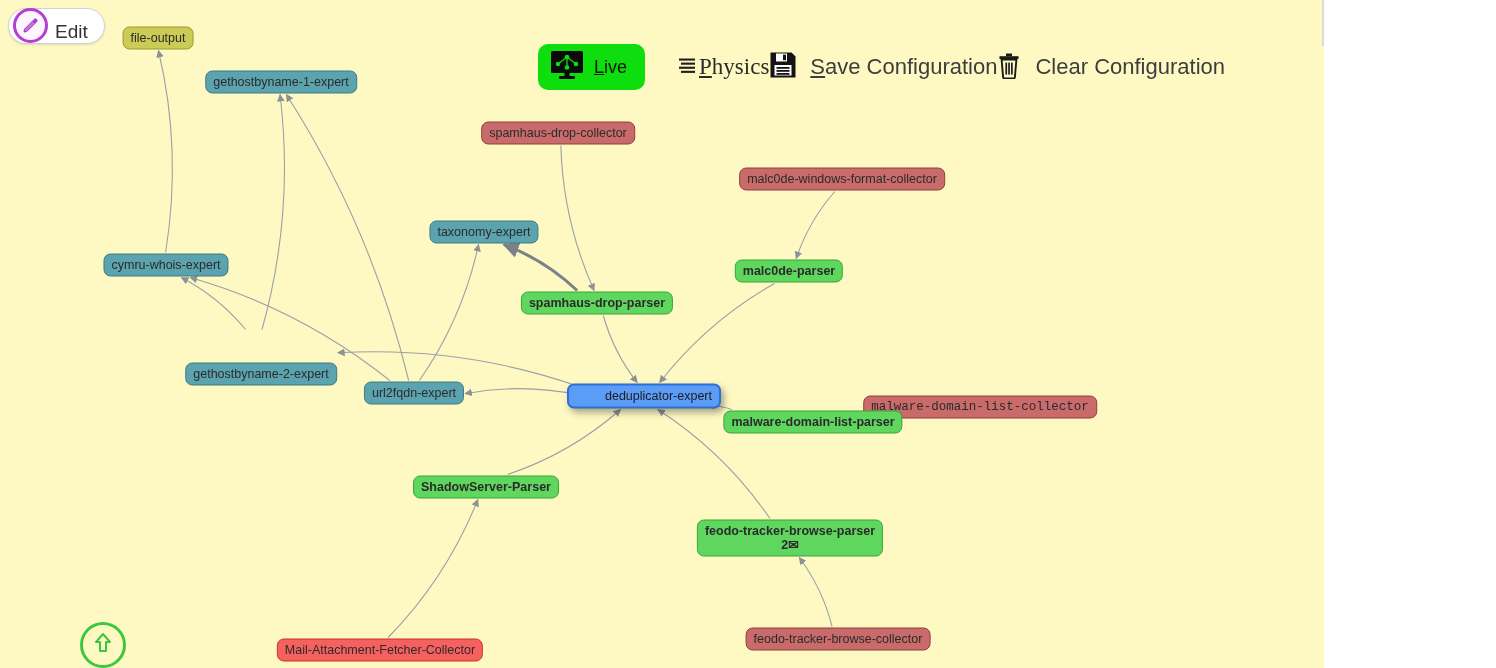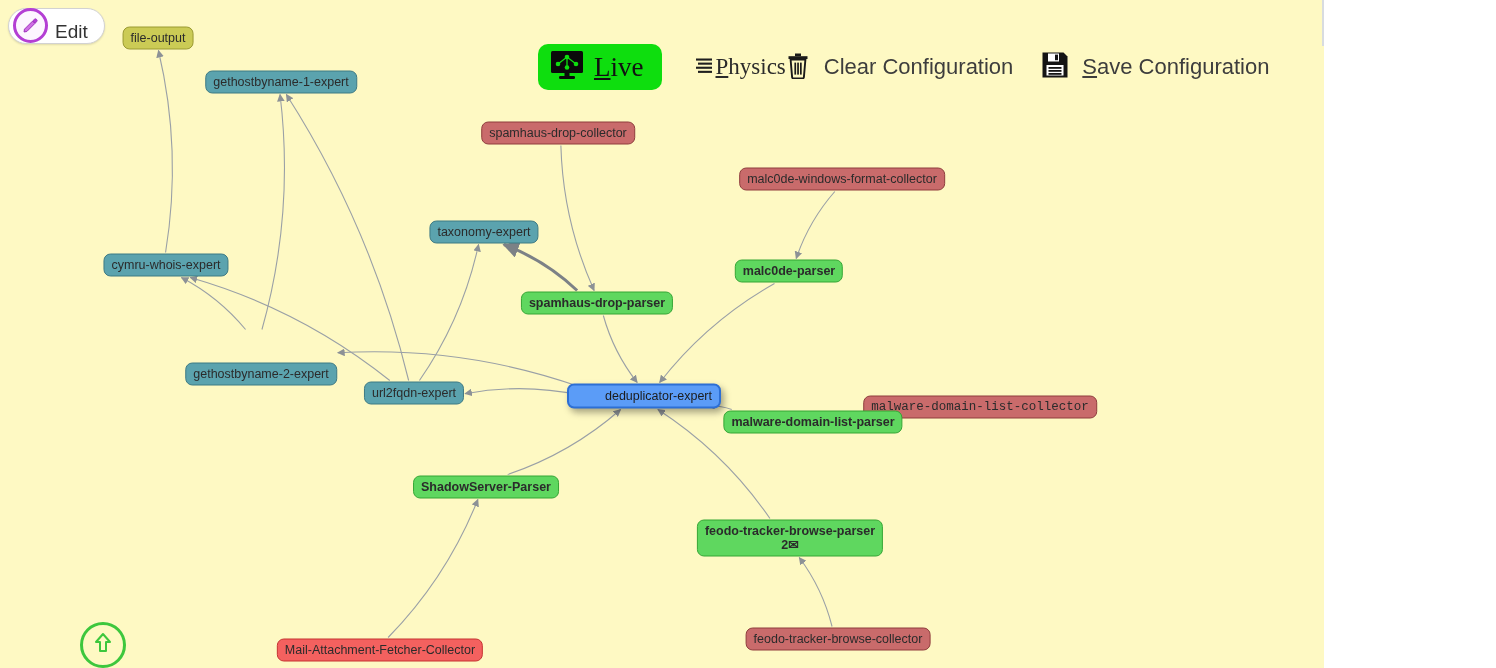--- a/index.html
+++ b/index.html
@@ -80,23 +80,23 @@
     user-select: none;
   }
   #live-button {
     background: #0ede0e;
     border-radius: 10px;
     padding: 6px 18px 6px 12px;
     gap: 10px;
     margin-right: 32px;
   }
   #live-button .tb-label {
-    font-size: 27px;
+    font-size: 18px;
     color: #111;
-    font-family: Liberation Serif, serif;
+    font-family: Liberation Sans, sans-serif;
   }
   .tb-label {
     font-size: 22px;
     color: #3d3d3d;
     font-family: "Liberation Sans", sans-serif;
   }
   .tb-label.serif {
     font-family: "Liberation Serif", serif;
     font-size: 23px;
     color: #2b2b2b;
@@ -257,49 +257,49 @@
           <rect x="2" y="3.5" width="16" height="2.1" fill="#1f1f1f"></rect>
           <rect x="4" y="7.6" width="14" height="2.1" fill="#1f1f1f"></rect>
           <rect x="2" y="11.7" width="16" height="2.1" fill="#1f1f1f"></rect>
           <rect x="4" y="15.8" width="14" height="2.1" fill="#1f1f1f"></rect>
         </svg>
       </span>
       <span class="tb-label serif"><span class="u">P</span>hysics</span>
     </div>
 
 
+    <div class="tb-item" id="save-button">
+      <span>
+        <svg width="28" height="28" viewBox="0 0 28 28" aria-hidden="true">
+          <path d="M1.5 1.5 h21 l4 4 v21 h-25 z" fill="#141414"></path>
+          <rect x="7" y="2.5" width="11" height="8" fill="#ffffff"></rect>
+          <rect x="14" y="3.6" width="3" height="5.6" fill="#141414"></rect>
+          <rect x="5.5" y="14" width="17" height="10.5" fill="#ffffff"></rect>
+          <rect x="7.5" y="16" width="13" height="1.8" fill="#141414"></rect>
+          <rect x="7.5" y="19" width="13" height="1.8" fill="#141414"></rect>
+          <rect x="7.5" y="22" width="13" height="1.8" fill="#141414"></rect>
+        </svg>
+      </span>
+      <span class="tb-label"><span class="u">S</span>ave Configuration</span>
+    </div>
+
     <div class="tb-item" id="clear-button">
       <span>
         <svg width="24" height="27" viewBox="0 0 24 27" aria-hidden="true">
           <rect x="2.5" y="4.2" width="19" height="2.8" fill="#1a1a1a"></rect>
           <path d="M9 1.5 h6 v2.7 h-6 z" fill="#1a1a1a"></path>
           <path d="M4.6 7.5 h14.8 l-1.5 17.6 a1.6 1.6 0 0 1 -1.6 1.4 h-8.6
                    a1.6 1.6 0 0 1 -1.6 -1.4 z" fill="none" stroke="#1a1a1a" stroke-width="1.9"></path>
           <rect x="8.4" y="10.6" width="1.7" height="12" fill="#1a1a1a"></rect>
           <rect x="11.2" y="10.6" width="1.7" height="12" fill="#1a1a1a"></rect>
           <rect x="14" y="10.6" width="1.7" height="12" fill="#1a1a1a"></rect>
         </svg>
       </span>
       <span class="tb-label">Clear Configuration</span>
     </div>
-
-    <div class="tb-item" id="save-button">
-      <span>
-        <svg width="28" height="28" viewBox="0 0 28 28" aria-hidden="true">
-          <path d="M1.5 1.5 h21 l4 4 v21 h-25 z" fill="#141414"></path>
-          <rect x="7" y="2.5" width="11" height="8" fill="#ffffff"></rect>
-          <rect x="14" y="3.6" width="3" height="5.6" fill="#141414"></rect>
-          <rect x="5.5" y="14" width="17" height="10.5" fill="#ffffff"></rect>
-          <rect x="7.5" y="16" width="13" height="1.8" fill="#141414"></rect>
-          <rect x="7.5" y="19" width="13" height="1.8" fill="#141414"></rect>
-          <rect x="7.5" y="22" width="13" height="1.8" fill="#141414"></rect>
-        </svg>
-      </span>
-      <span class="tb-label"><span class="u">S</span>ave Configuration</span>
-    </div>
   </div>
 
   <div class="corner-btn" id="zoom-in-button">
     <span>
       <svg width="24" height="24" viewBox="0 0 24 24" aria-hidden="true">
         <path d="M12 3 L19 11 L15 11 L15 20 L9 20 L9 11 L5 11 Z" fill="none" stroke="#3dc73d" stroke-width="2" stroke-linejoin="round"></path>
       </svg>
     </span>
   </div>
 

